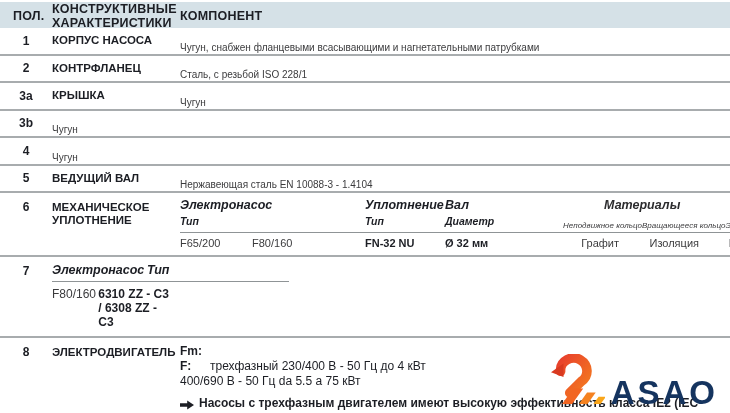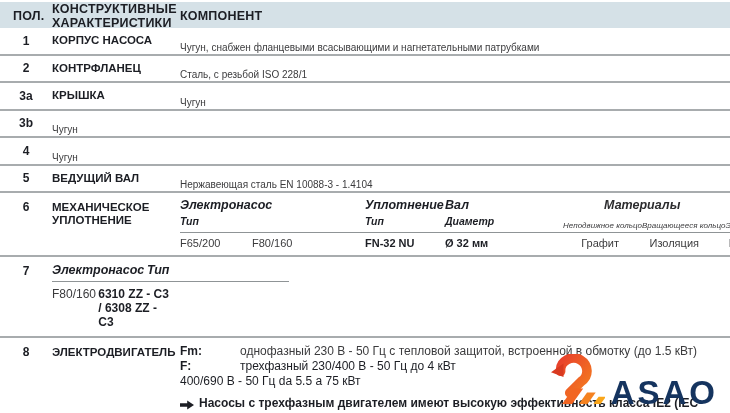--- a/index.html
+++ b/index.html
@@ -34,21 +34,21 @@
 
   .sub7 { padding-right:8px; }
   .sub7 .hline { display:flex; }
   .sub7 .h1 { font-weight:bold; font-style:italic; font-size:12.5px; color:#1c1e24; }
   .sub7 .c1 { width:95px; }
   .sub7 .rule7 { border-top:1px solid #8f9496; width:237px; margin-top:4px; }
   .sub7 .vline { display:flex; padding-top:5px; font-size:12px; }
   .sub7 .b { font-weight:bold; color:#1c1e24; }
 
   .motor { padding-right:6px; font-size:12px; line-height:15px; }
-  .mline { display:flex;gap:30px; }
+  .mline { display:flex; }
   .mlbl { width:30px; font-weight:bold; color:#1c1e24; flex:0 0 auto; }
   .mtxt { color:#3b3b3d; }
   .mtxt.b, .m3 { font-weight:normal; color:#1c1e24; }
   .note { display:flex; margin-top:7px; width:540px; }
   .note .arr { flex:0 0 auto; width:15px; padding-top:3px; }
   .note .ntxt { font-weight:bold; color:#1c1e24; padding-left:4px; }
   .dash { margin-top:8px; }
 
   .logo { position:absolute; right:12px; bottom:5px; display:flex; align-items:flex-end; }
   .logo .word { font-weight:bold; font-size:33px; line-height:30px; letter-spacing:3px;
@@ -141,21 +141,20 @@
       </div>
     </div>
   </div>
 
   <div class="row row8">
     <div class="pos" style="padding-top:1px">8</div>
     <div class="comp" style="padding-top:2px">ЭЛЕКТРОДВИГАТЕЛЬ</div>
     <div class="motor">
       <div class="mline">
         <span class="mlbl">Fm:</span>
-        <span class="mtxt">однофазный 230 В - 50 Гц с тепловой защитой, встроенной в обмотку (до 1.5 кВт)</span>
       </div>
       <div class="mline">
         <span class="mlbl">F:</span>
         <span class="mtxt b">трехфазный 230/400 В - 50 Гц до 4 кВт</span>
       </div>
       <div class="m3">400/690 В - 50 Гц da 5.5 a 75 кВт</div>
       <div class="note">
         <span class="arr">
           <svg width="14" height="10" viewBox="0 0 14 10">
               <path d="M0 3.2 h7.2 V0.4 L14 5 7.2 9.6 V6.8 H0 Z" fill="#1c1e24"></path>

